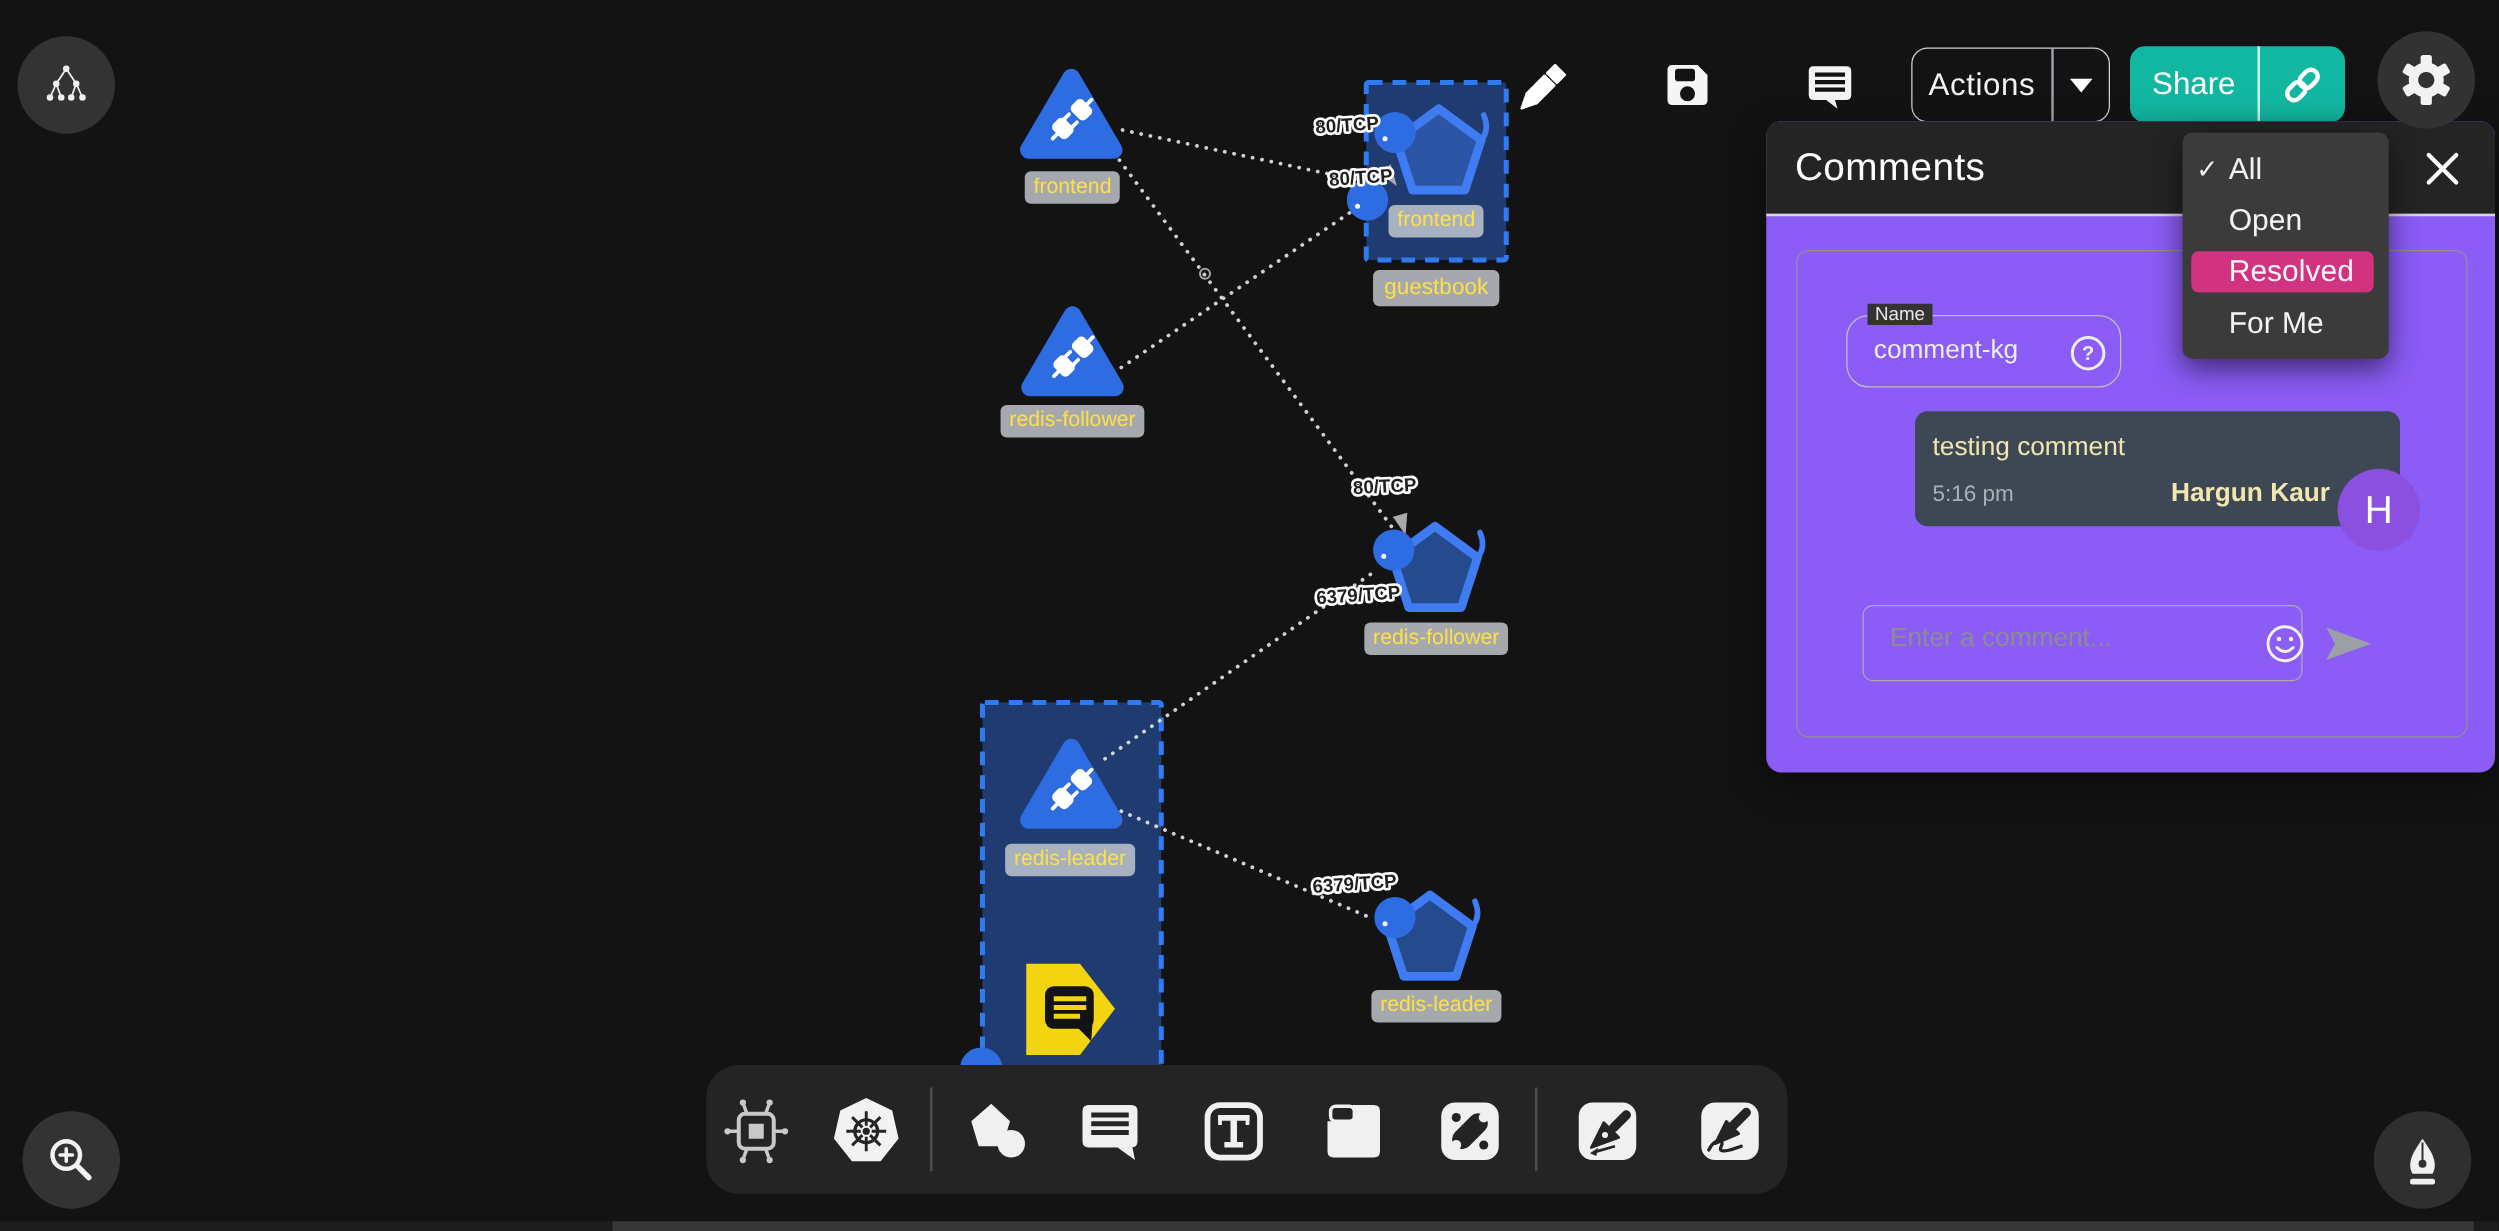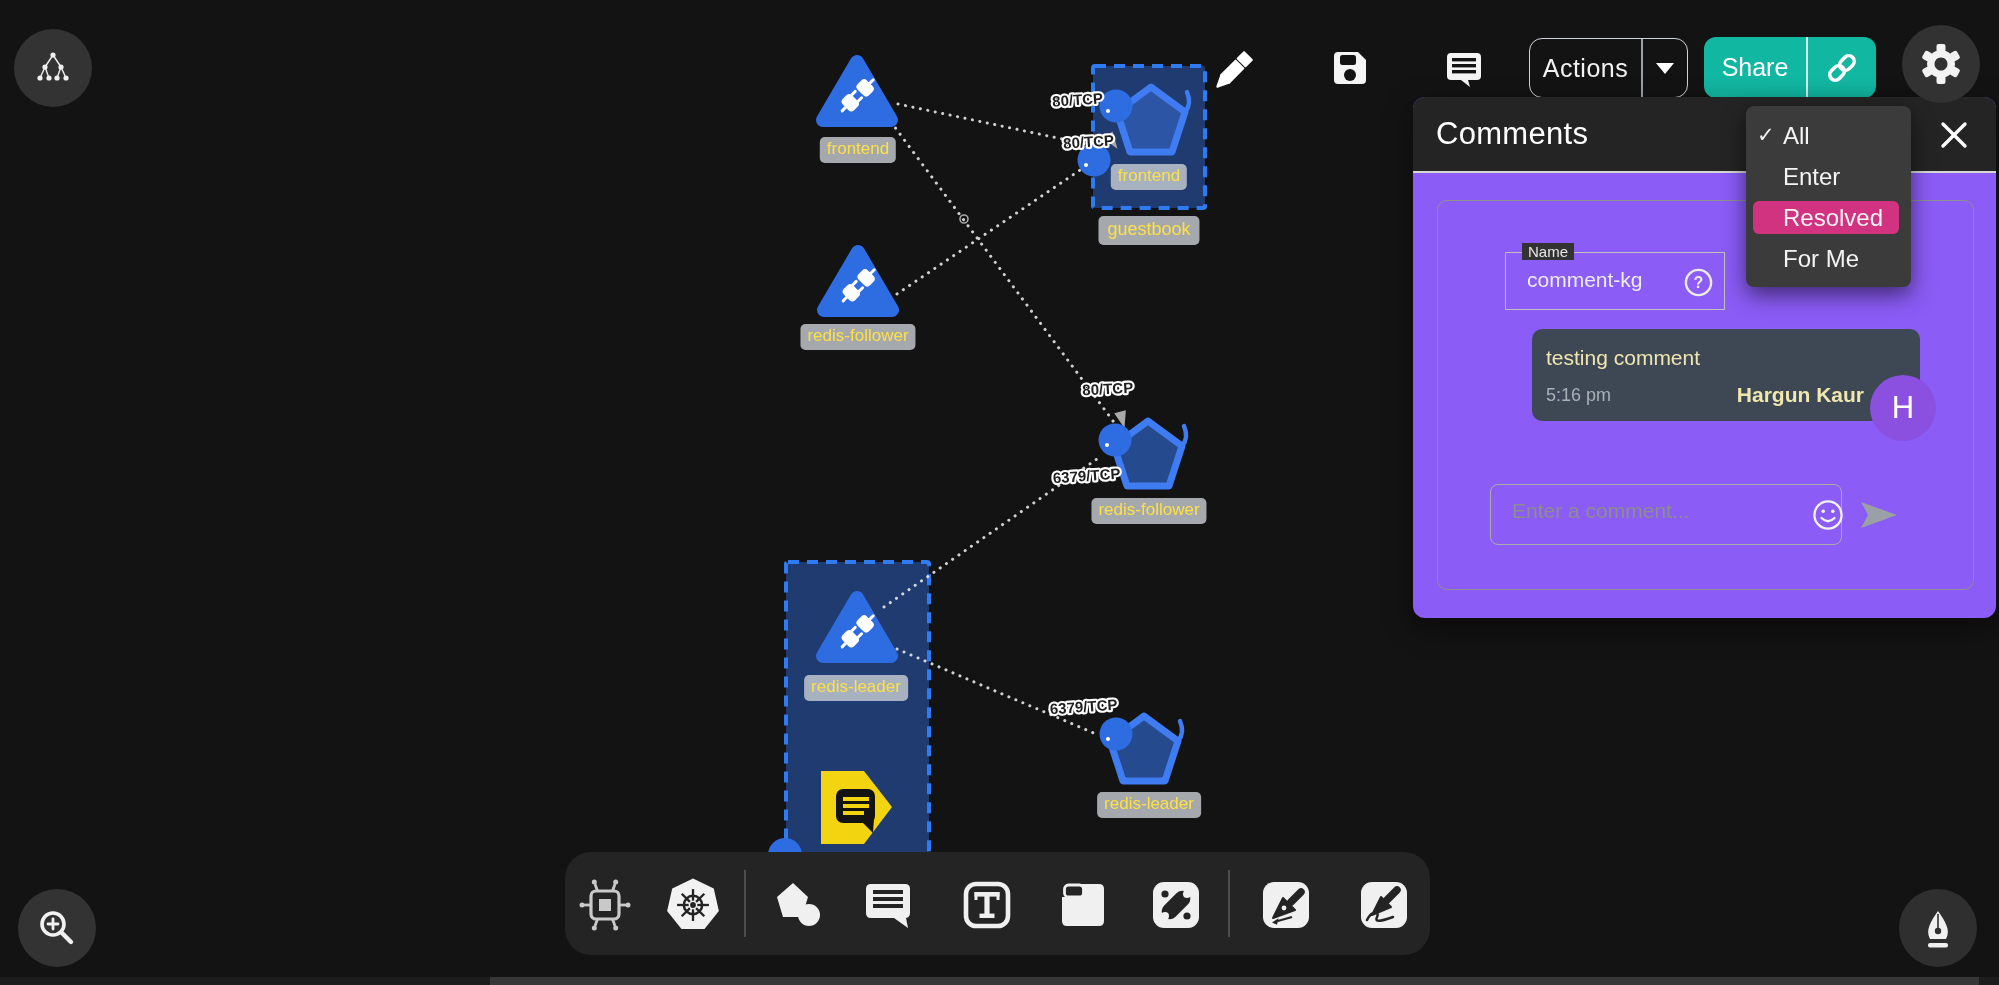--- a/index.html
+++ b/index.html
@@ -43,21 +43,21 @@
   #cp-header { position:absolute; left:0; top:0; right:0; height:74px; background:#242424;
     border-radius:12px 12px 0 0; }
   #cp-title { position:absolute; left:23px; top:19px; font-size:31px; color:#ffffff;
     letter-spacing:0.3px; }
   #cp-close { position:absolute; left:526px; top:23px; width:30px; height:30px; }
   #cp-divider { position:absolute; left:0; top:74px; width:100%; height:2px; background:#d6d6d6; }
   #cp-frame { position:absolute; left:24px; top:103px; width:537px; height:390px;
     border:1px solid #909090; border-radius:10px; }
 
   #name-field { position:absolute; left:64px; top:155px; width:220px; height:58px;
-    border:1.5px solid #bfbfbf; border-radius:0;margin-left:28px; }
+    border:1.5px solid #bfbfbf; border-radius:18px; }
   #name-label { position:absolute; left:16px; top:-10px; background:#333333; padding:0 6px;
     font-size:15px; color:#e6e6e6; }
   #name-value { position:absolute; left:21px; top:15px; width:140px; font-size:21px;
     color:#ededed; background:transparent; border:none; outline:none;
     font-family:"Liberation Sans", sans-serif; }
   #name-help { position:absolute; left:178px; top:15px; width:29px; height:29px; }
 
   #comment-bubble { position:absolute; left:119px; top:232px; width:388px; height:92px;
     background:#3d4854; border-radius:10px; }
   #cb-text { position:absolute; left:14px; top:17px; font-size:21px; color:#f0e6ae; }
@@ -340,21 +340,21 @@
       </svg>
     </div>
   </div>
 
   <div id="filter-menu">
     <div class="fm-item">
       <span class="fm-check">✓</span>
       <span>All</span>
     </div>
     <div class="fm-item">
-      <span>Enter</span>
+      <span>Open</span>
     </div>
     <div class="fm-item resolved">
       <span>Resolved</span>
     </div>
     <div class="fm-item">
       <span>For Me</span>
     </div>
   </div>
 
   <div id="toolbar">

